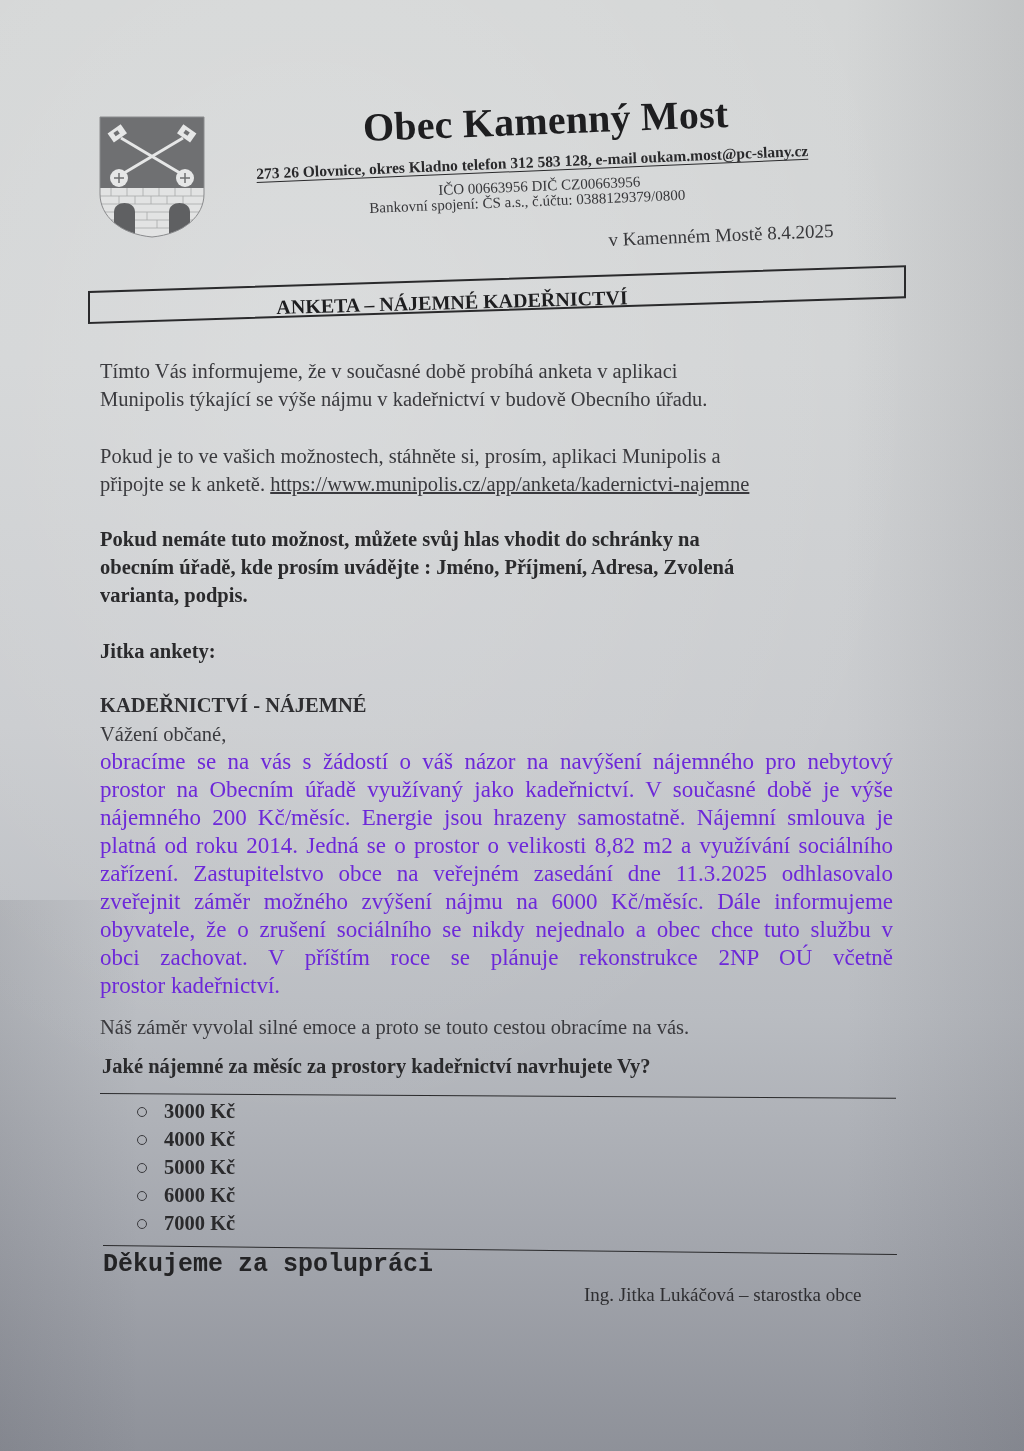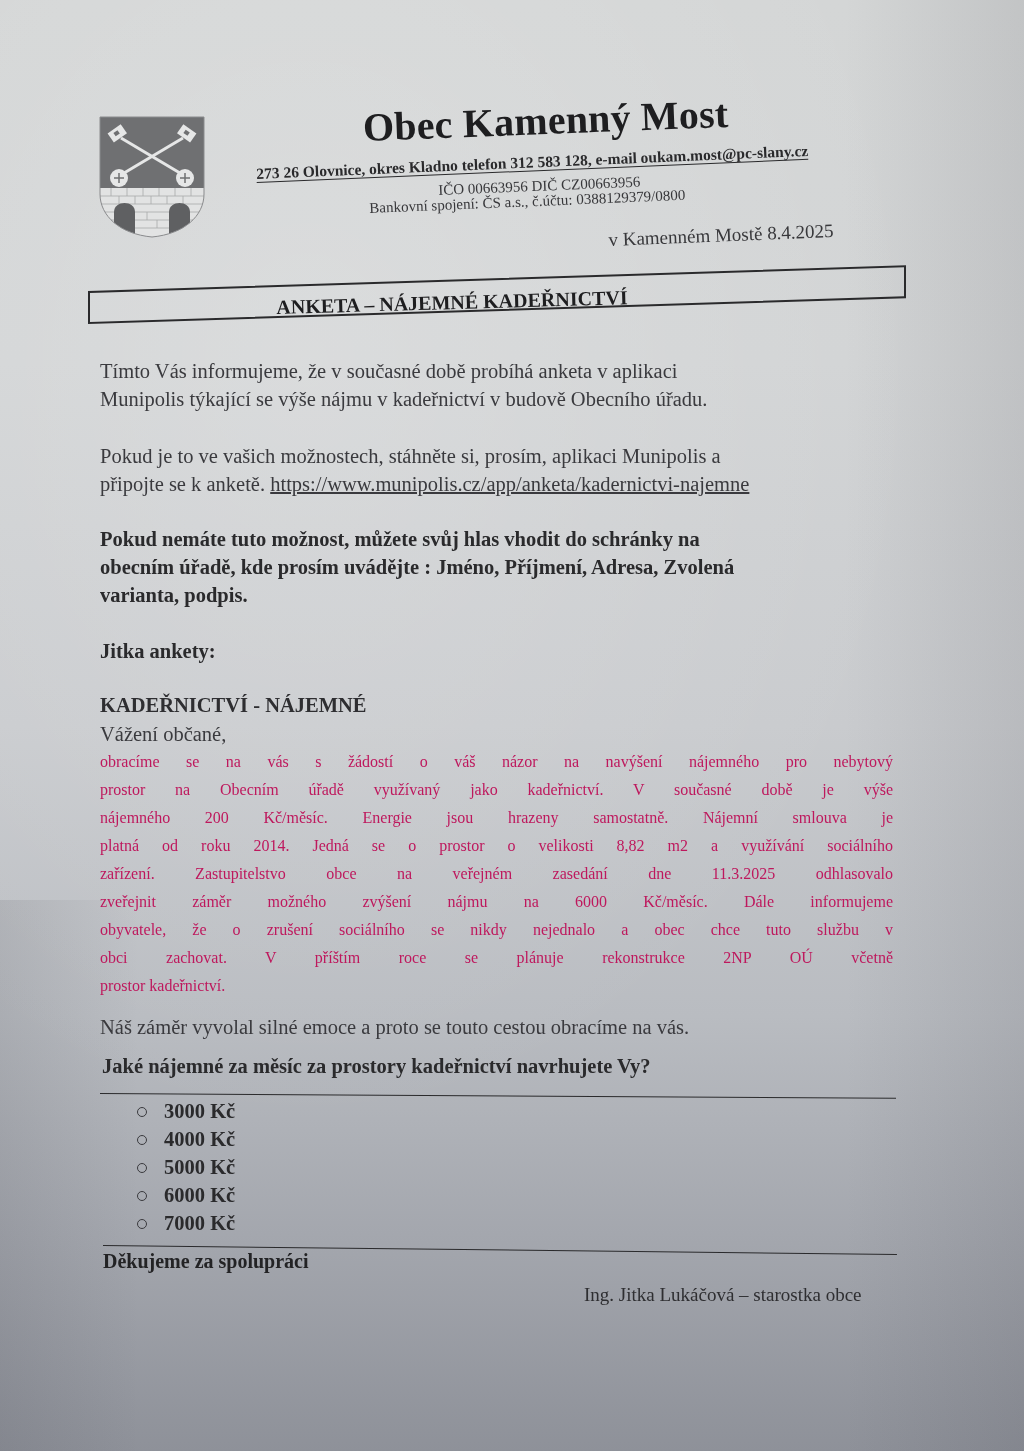--- a/index.html
+++ b/index.html
@@ -123,23 +123,23 @@
     .para.bold { font-weight: bold; color: #2a2a2c; }
     .para a {
       color: #3a3a3e;
       text-decoration: underline;
       text-decoration-thickness: 1.5px;
     }
     .justified {
       position: absolute;
       left: 100px;
       width: 793px;
-      font-size: 16px;
+      font-size: 23px;
       line-height: 28px;
-      color: #be185d;
+      color: #6d28d9;
     }
     .justified .jl {
       display: block;
       text-align: justify;
       text-align-last: justify;
       white-space: nowrap;
     }
     .justified .jl.last {
       text-align-last: left;
     }
@@ -176,24 +176,25 @@
       width: 8px; height: 8px;
       border: 1.5px solid #3a3a3e;
       border-radius: 50%;
       margin-right: 17px;
       margin-top: 2px;
       box-sizing: content-box;
     }
     .thanks {
       position: absolute;
       left: 103px; top: 1250px;
-      font-size: 20px;
+      font-size: 25px;
       font-weight: bold;
       white-space: nowrap;
       color: #232325;
+      font-family: Liberation Mono, monospace;
     }
     .signature {
       position: absolute;
       left: 584px; top: 1284px;
       font-size: 19px;
       white-space: nowrap;
       color: #2e2e31;
     }
   </style>
 </head>

